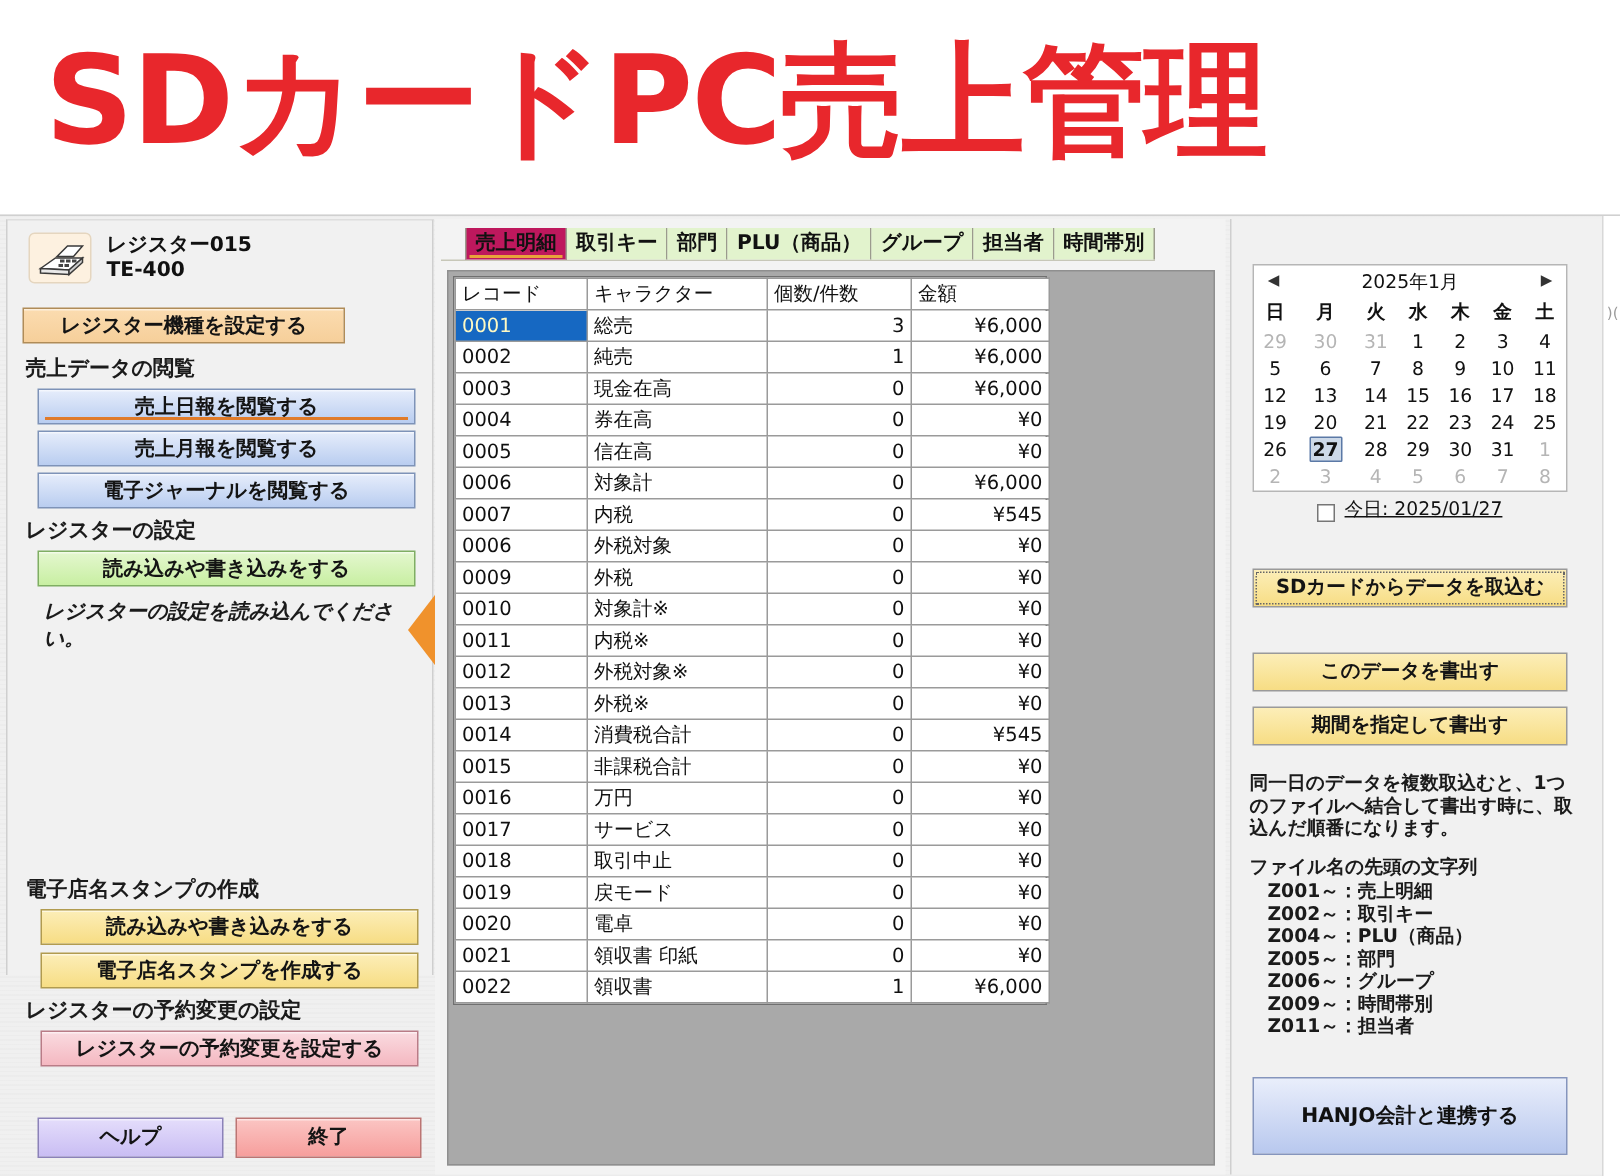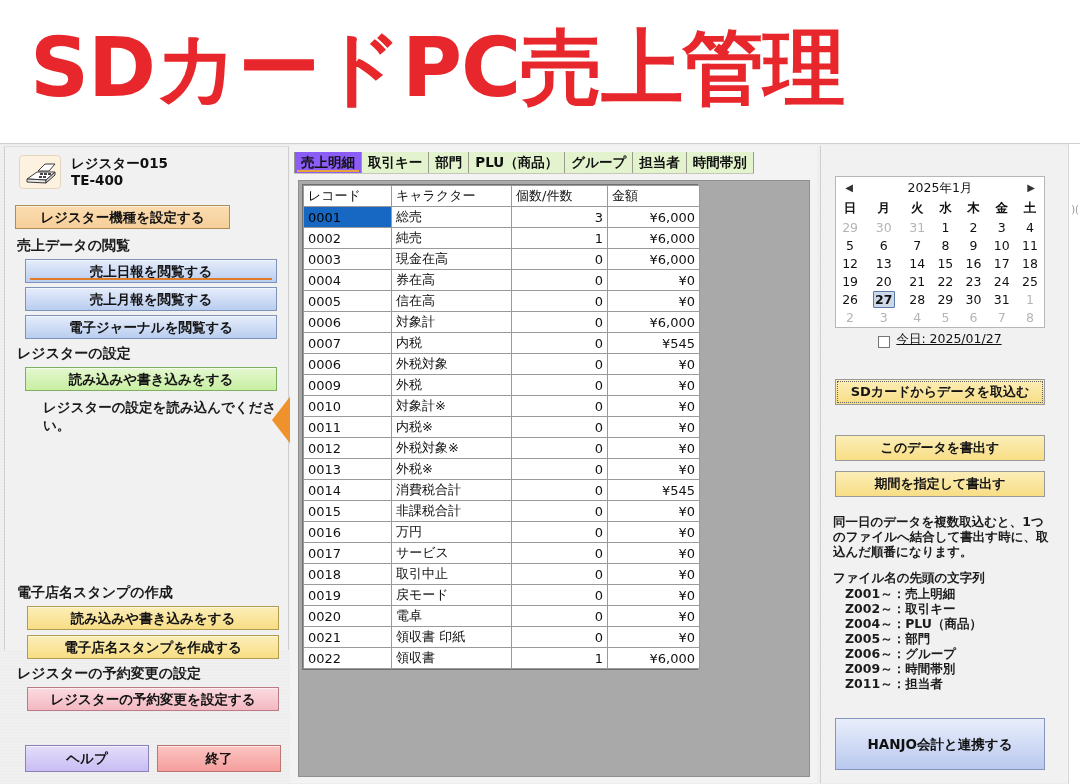--- a/index.html
+++ b/index.html
@@ -102,21 +102,21 @@
     display: flex; align-items: stretch;
     border-bottom: 1px solid #c7c7b8;
   }
   .tab {
     background: #e2f3cd; border-right: 1px solid #9b9b8d;
     padding: 0 6px; font-size: 13.5px; font-weight: bold; color: #111;
     display: flex; align-items: center; cursor: default;
     line-height: 1;
   }
   .tab:first-child { border-left: 1px solid #9b9b8d; }
-  .tab.selected { background: #8b5cf6; position: relative; }
+  .tab.selected { background: #be185d; position: relative; margin-left: 16px; }
   .tab.selected::after{
     content:""; position:absolute; left:2px; right:2px; bottom:1px; height:2px; background:#e8a43a;
   }
 
   .table-frame {
     position: absolute; left: 8px; top: 34px; width: 512px; height: 597px;
     background: #a9a9a9; border: 1px solid #8f8f8f;
   }
   .grid {
     position: absolute; left: 3px; top: 3px; width: 396px;
@@ -128,21 +128,21 @@
     border: 1px solid #9a9a9a; height: 21px; font-size: 13px; color: #101010;
     padding: 0 4px; background: #ffffff; font-weight: normal;
     overflow: hidden; white-space: nowrap;
   }
   table.datagrid th { text-align: left; font-weight: normal; }
   .col-rec  { width: 88px; }
   .col-char { width: 120px; }
   .col-qty  { width: 96px; text-align: right; }
   .col-amt  { width: 92px; text-align: right; }
   td.num { text-align: right; }
-  tr.sel td.rec-cell { background: #1668c2; color: #000000; margin-left: 41px; }
+  tr.sel td.rec-cell { background: #1668c2; color: #fef9c3; margin-left: 41px; }
 
   
   .right-panel {
     position: absolute; left: 820px; top: 2px; width: 258px; height: 637px;
     background: #f1f1f1; border-left: 1px solid #cfcfcf;
   }
   .calendar {
     position: absolute; left: 14px; top: 30px; width: 210px; height: 152px;
     background: #ffffff; border: 1px solid #b6b6b6;
     font-size: 12px; color: #111;
@@ -225,21 +225,21 @@
       <div class="side-label" style="left:12px; top:90px;">売上データの閲覧</div>
 
       <div class="side-btn btn-blue active-underline" style="left:20px; top:112px; width:252px;">売上日報を閲覧する</div>
       <div class="side-btn btn-blue" style="left:20px; top:140px; width:252px;">売上月報を閲覧する</div>
       <div class="side-btn btn-blue" style="left:20px; top:168px; width:252px;">電子ジャーナルを閲覧する</div>
 
       <div class="side-label" style="left:12px; top:198px;">レジスターの設定</div>
 
       <div class="side-btn btn-green" style="left:20px; top:220px; width:252px;">読み込みや書き込みをする</div>
 
-      <div class="side-note" style="left:38px; top:252px;">レジスターの設定を読み込んでください。</div>
+      <div class="side-note" style="left:24px; top:252px;font-style:italic;">レジスターの設定を読み込んでください。</div>
 
       <div class="side-label" style="left:12px; top:437px;">電子店名スタンプの作成</div>
 
       <div class="side-btn btn-yellow" style="left:22px; top:459px; width:252px;">読み込みや書き込みをする</div>
       <div class="side-btn btn-yellow" style="left:22px; top:488px; width:252px;">電子店名スタンプを作成する</div>
 
       <div class="side-label" style="left:12px; top:518px;">レジスターの予約変更の設定</div>
 
       <div class="side-btn btn-pink" style="left:22px; top:540px; width:252px;">レジスターの予約変更を設定する</div>
 

